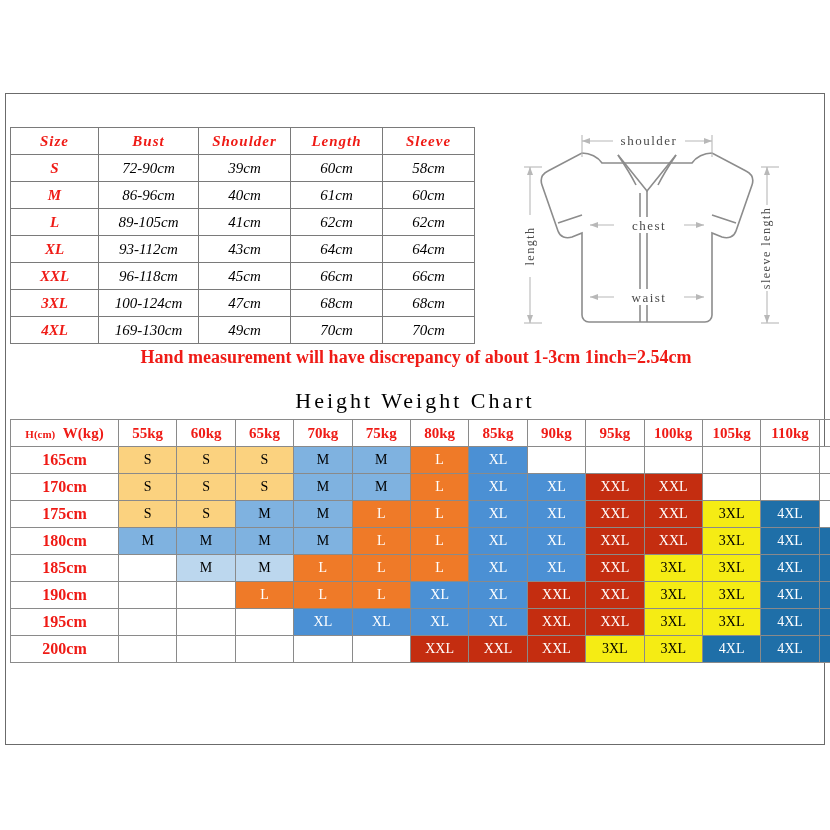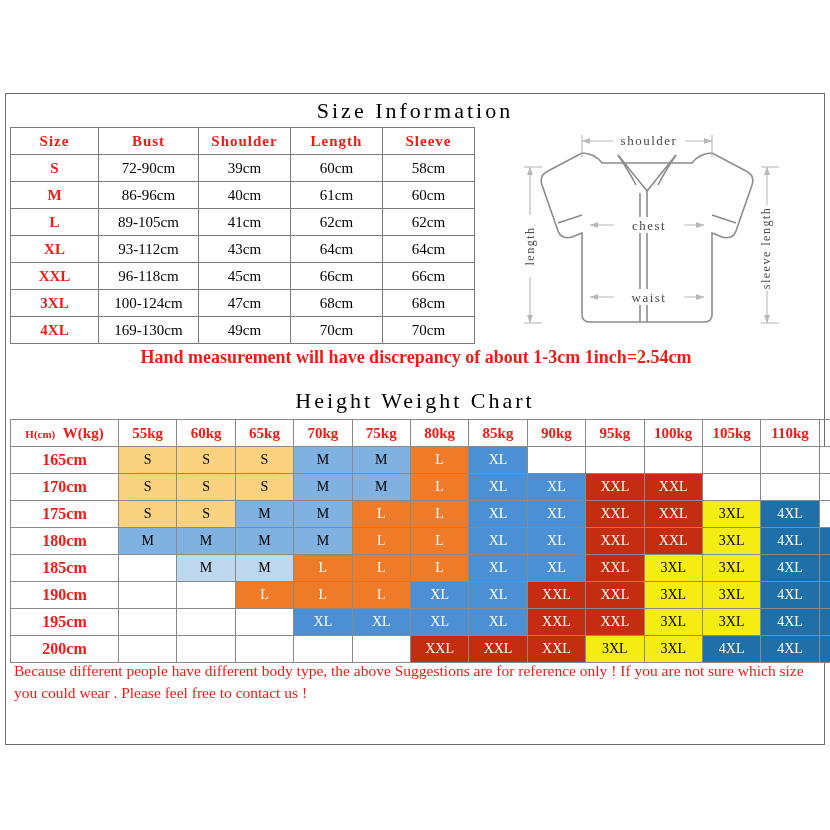--- a/index.html
+++ b/index.html
@@ -8,21 +8,21 @@
 
   .panel{position:absolute;left:5px;top:93px;width:820px;height:652px;border:1px solid #6b6b6b;box-sizing:border-box;}
 
   
   .title{
     text-align:center;font-size:22px;letter-spacing:3px;color:#000;
     font-family:"Liberation Serif",serif;
   }
   .si-wrap{position:absolute;left:0;top:0;width:818px;height:283px;}
   .si-title{position:absolute;left:0;top:4px;width:818px;height:28px;}
-  table.sz{position:absolute;left:4px;top:33px;width:464px;border-collapse:collapse;table-layout:fixed;}
+  table.sz{position:absolute;left:4px;top:33px;width:464px;border-collapse:collapse;table-layout:fixed;font-style:italic;}
   table.sz td,table.sz th{
     border:1px solid #7a7a7a;height:26px;text-align:center;font-size:15px;
     font-family:"Liberation Serif",serif;padding:0;
   }
   table.sz thead th{color:#ef1b16;font-weight:bold;letter-spacing:1px;font-size:15px;}
   table.sz tbody td.szlabel{color:#ef1b16;font-weight:bold;}
   table.sz tbody td{color:#000;}
   .col-size{width:88px;}
   .col-bust{width:100px;}
   .col-sh{width:92px;}
@@ -57,21 +57,20 @@
   }
 </style>
 </head>
 <body>
 
 <div id="page">
   <div class="panel">
 
     <div class="si-wrap">
 
-      <div class="si-title title">Size Information</div>
 
       <table class="sz">
         <colgroup>
           <col class="col-size">
             <col class="col-bust">
             <col class="col-sh">
             <col class="col-len">
             <col class="col-sl">
         </colgroup>
         <thead>
@@ -367,15 +366,14 @@
           <td style="background: rgb(196, 45, 16); color: rgb(255, 255, 255); font-weight: normal;">XXL</td>
           <td style="background: rgb(245, 236, 20); color: rgb(0, 0, 0); font-weight: normal;">3XL</td>
           <td style="background: rgb(245, 236, 20); color: rgb(0, 0, 0); font-weight: normal;">3XL</td>
           <td style="background: rgb(31, 111, 168); color: rgb(255, 255, 255); font-weight: normal;">4XL</td>
           <td style="background: rgb(31, 111, 168); color: rgb(255, 255, 255); font-weight: normal;">4XL</td>
           <td style="background: rgb(31, 111, 168); color: rgb(255, 255, 255); font-weight: normal;">4XL</td>
         </tr>
       </tbody>
     </table>
 
-    <div class="note2">Because different people have different body type, the above Suggestions are for reference only ! If you are not sure which size you could wear . Please feel free to contact us !</div>
   </div>
 </div>
 
 </body></html>

